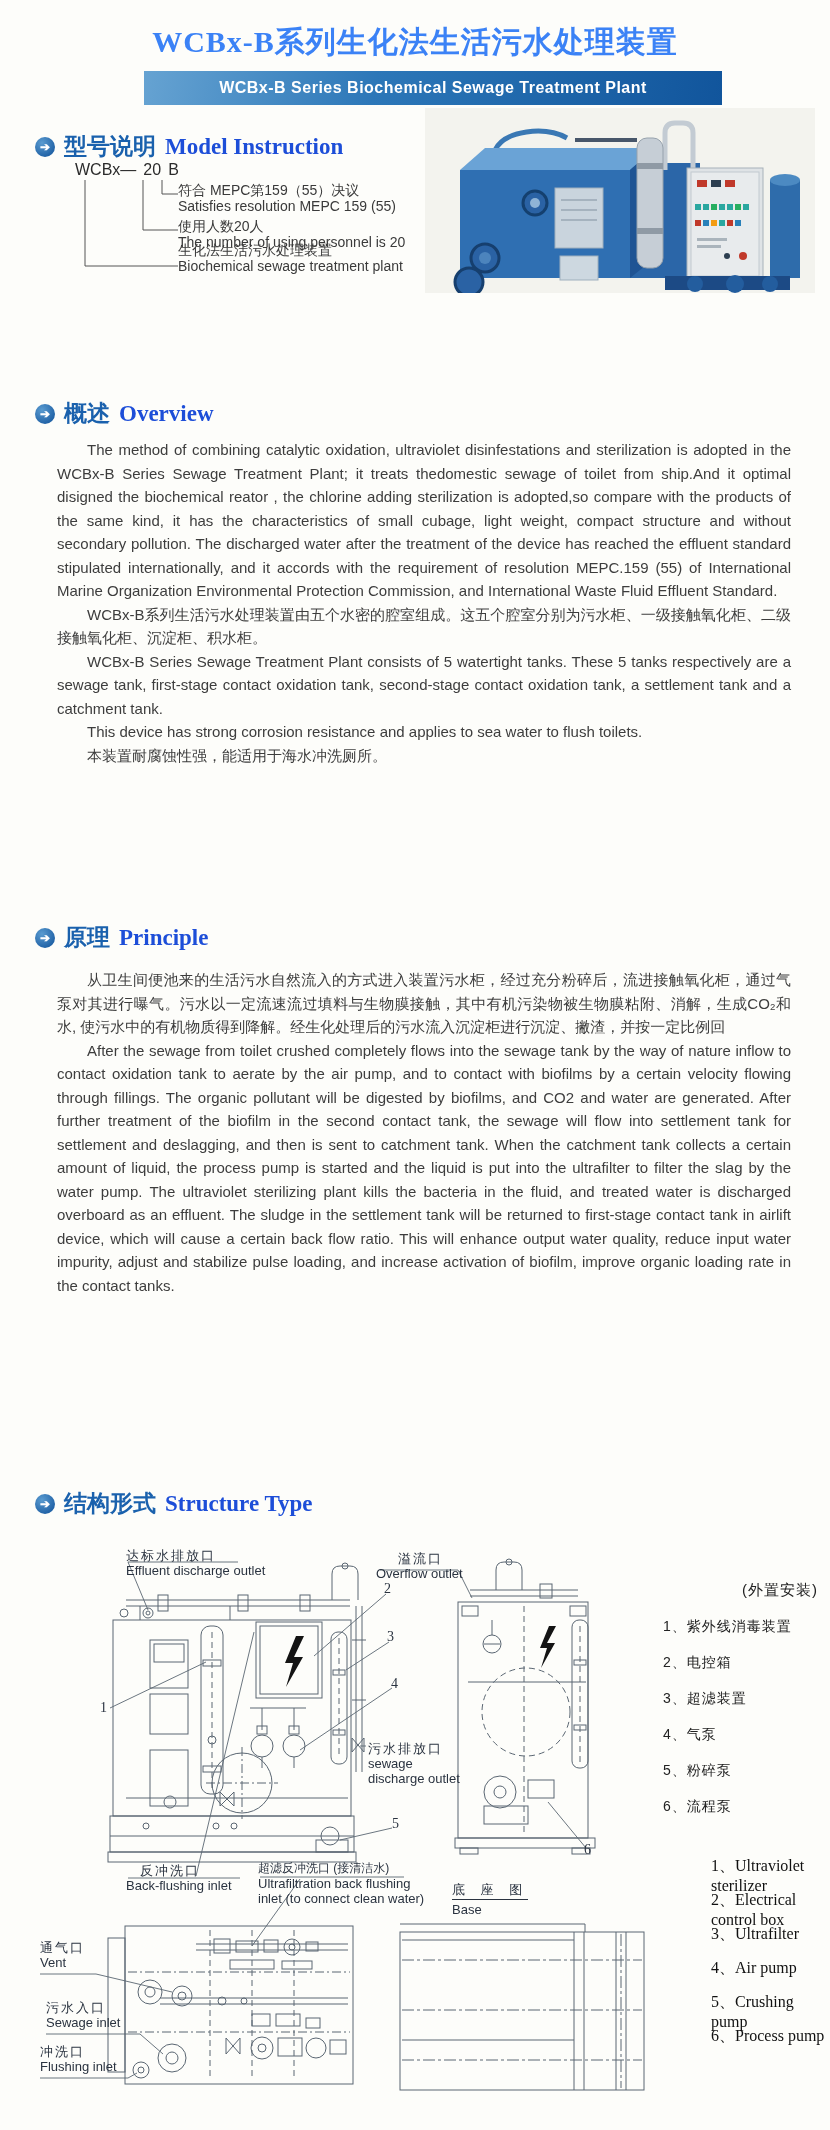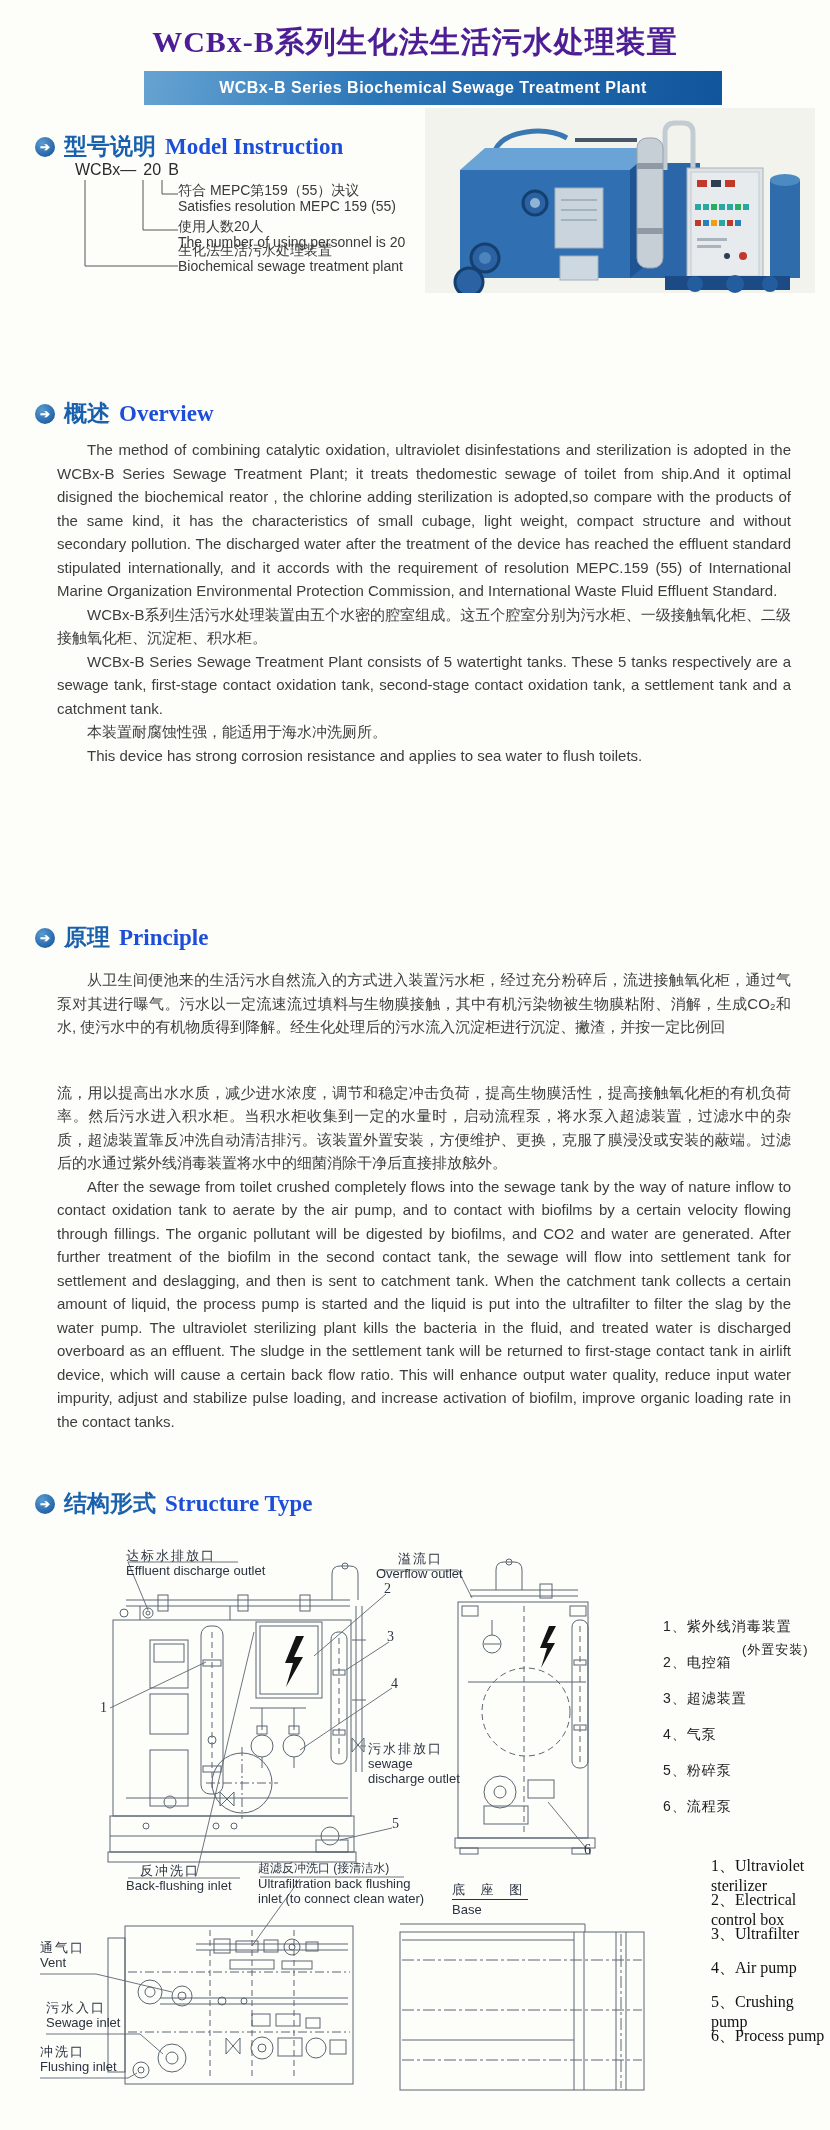--- a/index.html
+++ b/index.html
@@ -1,20 +1,20 @@
 <!DOCTYPE html>
 <html><head>
 <meta charset="utf-8">
 <style>
   html,body{margin:0;padding:0;background:#ffffff;}
   .page{position:relative;width:830px;height:2130px;background:#fdfdfa;overflow:hidden;
         font-family:"Liberation Sans",sans-serif;color:#3d3d3d;}
   
   .main-title{position:absolute;top:22px;left:0;width:100%;text-align:center;
-    font-family:"Liberation Serif",serif;font-weight:bold;font-size:30px;color:#4c1d95;letter-spacing:1px;}
+    font-family:"Liberation Serif",serif;font-weight:bold;font-size:30px;color:#3b82f6;letter-spacing:1px;}
   .banner{position:absolute;top:71px;left:144px;width:578px;height:34px;
     background:linear-gradient(100deg,#66a3d2 0%,#2c77b8 40%,#11559c 100%);
     color:#fff;font-size:16px;font-weight:bold;text-align:center;line-height:34px;letter-spacing:0.5px;}
   
   .sec-head{position:absolute;display:flex;align-items:center;gap:9px;}
   .bullet{width:20px;height:20px;border-radius:50%;flex:0 0 auto;
     background:radial-gradient(circle at 35% 30%,#5a9bd0,#0d4f98);color:#fff;
     font-size:12px;line-height:20px;text-align:center;font-weight:bold;}
   .hz{font-size:23px;font-weight:bold;color:#1a61ad;}
   .he{font-size:23px;font-weight:bold;color:#1d4ed8;font-family:"Liberation Serif",serif;}
@@ -28,21 +28,21 @@
   .model-code span{margin-right:7px;}
   .mlabel{position:absolute;left:178px;font-size:14px;line-height:16px;color:#3a3a3a;}
   
   .photo{position:absolute;left:425px;top:108px;width:390px;height:185px;}
   
   .dlabel{position:absolute;font-size:13px;line-height:15px;color:#2a3340;}
   .dlabel .zh{letter-spacing:2px;}
   .callout{position:absolute;font-family:"Liberation Serif",serif;font-size:14px;color:#2a3340;}
   .legend-zh{position:absolute;left:663px;top:1618px;font-size:14px;color:#222;}
   .legend-zh div{height:36px;letter-spacing:1px;}
-  .legend-note{position:absolute;left:742px;top:1641px;font-size:13px;color:#222;letter-spacing:1px;}
+  .legend-note{position:absolute;left:742px;top:1581px;font-size:15px;color:#222;letter-spacing:1px;}
   .legend-en{position:absolute;left:663px;top:1856px;font-size:16px;color:#111;font-family:"Liberation Serif",serif;}
   .legend-en div{height:34px;margin-left:48px;}
   .base-zh{letter-spacing:6px;border-bottom:1px solid #2a3340;display:inline-block;padding-bottom:2px;}
 </style>
 </head>
 <body>
 
 <div class="page">
 
   <div class="main-title">WCBx-B系列生化法生活污水处理装置</div>
@@ -131,32 +131,31 @@
 
   <div class="sec-head" style="left:35px;top:398px;">
     <span class="bullet">➔</span>
     <span class="hz">概述</span>
     <span class="he">Overview</span>
   </div>
   <div class="flow" style="top:438px;">
     <p>The method of combining catalytic oxidation, ultraviolet disinfestations and sterilization is adopted in the WCBx-B Series Sewage Treatment Plant; it treats thedomestic sewage of toilet from ship.And it optimal disigned the biochemical reator , the chlorine adding sterilization is adopted,so compare with the products of the same kind, it has the characteristics of small cubage, light weight, compact structure and without secondary pollution. The discharged water after the treatment of the device has reached the effluent standard stipulated internationally, and it accords with the requirement of resolution MEPC.159 (55) of International Marine Organization Environmental Protection Commission, and International Waste Fluid Effluent Standard.</p>
     <p>WCBx-B系列生活污水处理装置由五个水密的腔室组成。这五个腔室分别为污水柜、一级接触氧化柜、二级接触氧化柜、沉淀柜、积水柜。</p>
     <p>WCBx-B Series Sewage Treatment Plant consists of 5 watertight tanks. These 5 tanks respectively are a sewage tank, first-stage contact oxidation tank, second-stage contact oxidation tank, a settlement tank and a catchment tank.</p>
+    <p>This device has strong corrosion resistance and applies to sea water to flush toilets.</p>
     <p>本装置耐腐蚀性强，能适用于海水冲洗厕所。</p>
-    <p>This device has strong corrosion resistance and applies to sea water to flush toilets.</p>
   </div>
 
   <div class="sec-head" style="left:35px;top:922px;">
     <span class="bullet">➔</span>
     <span class="hz">原理</span>
     <span class="he">Principle</span>
   </div>
   <div class="flow" style="top:968px;">
     <p>从卫生间便池来的生活污水自然流入的方式进入装置污水柜，经过充分粉碎后，流进接触氧化柜，通过气泵对其进行曝气。污水以一定流速流过填料与生物膜接触，其中有机污染物被生物膜粘附、消解，生成CO₂和水, 使污水中的有机物质得到降解。经生化处理后的污水流入沉淀柜进行沉淀、撇渣，并按一定比例回</p>
-    <p class="noindent gap-top">流，用以提高出水水质，减少进水浓度，调节和稳定冲击负荷，提高生物膜活性，提高接触氧化柜的有机负荷率。然后污水进入积水柜。当积水柜收集到一定的水量时，启动流程泵，将水泵入超滤装置，过滤水中的杂质，超滤装置靠反冲洗自动清洁排污。该装置外置安装，方便维护、更换，克服了膜浸没或安装的蔽端。过滤后的水通过紫外线消毒装置将水中的细菌消除干净后直接排放舷外。</p>
     <p>After the sewage from toilet crushed completely flows into the sewage tank by the way of nature inflow to contact oxidation tank to aerate by the air pump, and to contact with biofilms by a certain velocity flowing through fillings. The organic pollutant will be digested by biofilms, and CO2 and water are generated. After further treatment of the biofilm in the second contact tank, the sewage will flow into settlement tank for settlement and deslagging, and then is sent to catchment tank. When the catchment tank collects a certain amount of liquid, the process pump is started and the liquid is put into the ultrafilter to filter the slag by the water pump. The ultraviolet sterilizing plant kills the bacteria in the fluid, and treated water is discharged overboard as an effluent. The sludge in the settlement tank will be returned to first-stage contact tank in airlift device, which will cause a certain back flow ratio. This will enhance output water quality, reduce input water impurity, adjust and stabilize pulse loading, and increase activation of biofilm, improve organic loading rate in the contact tanks.</p>
   </div>
 
   <div class="sec-head" style="left:35px;top:1488px;">
     <span class="bullet">➔</span>
     <span class="hz">结构形式</span>
     <span class="he">Structure Type</span>
   </div>
 
   <svg style="position:absolute;left:0;top:1540px;" width="830" height="590" viewBox="0 0 830 590">

